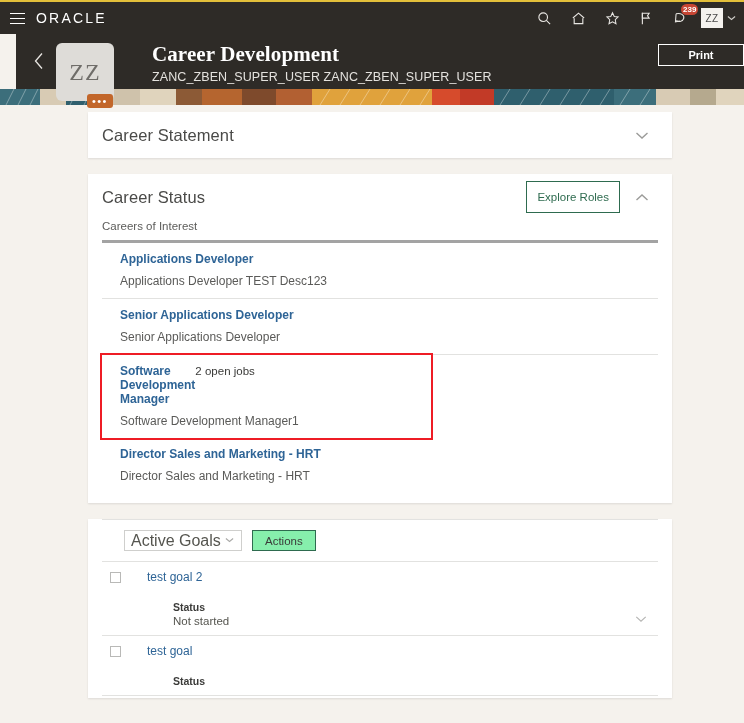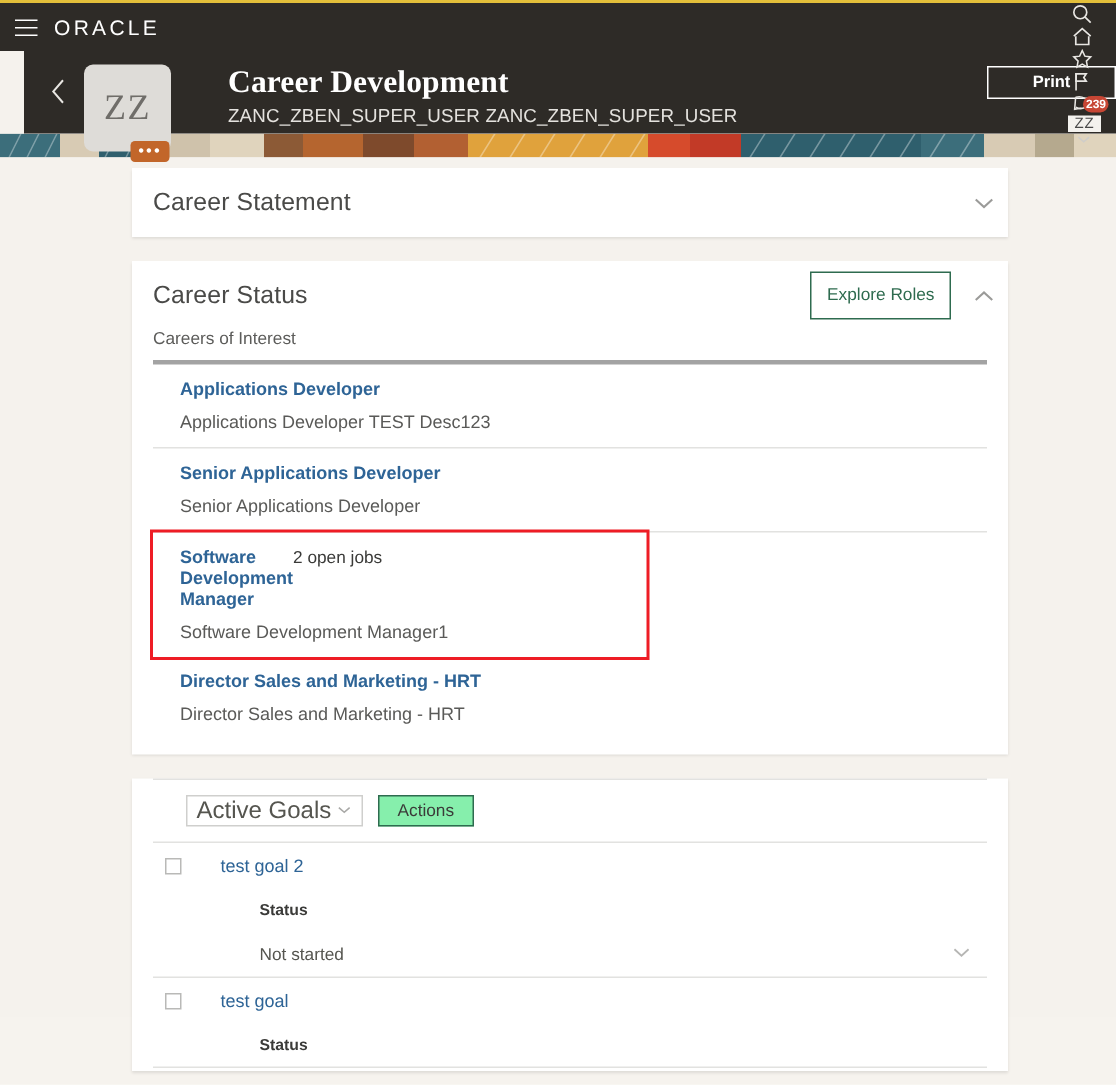--- a/index.html
+++ b/index.html
@@ -60,21 +60,21 @@
     color: #fff;
     font-size: 14px;
     letter-spacing: 2.2px;
     font-weight: 400;
     margin-left: 2px;
     user-select: none;
   }
 
   .gb-spacer { flex: 1; }
 
-  .gb-icons { display: flex; align-items: center; height: 32px; padding-right: 6px; flex-direction: column; }
+  .gb-icons { display: flex; align-items: center; height: 32px; padding-right: 6px; }
   .gb-icon {
     width: 34px; height: 32px;
     display: flex; align-items: center; justify-content: center;
     cursor: pointer; position: relative;
     color: #e8e6e2;
   }
   .gb-icon svg { display: block; }
   .badge {
     position: absolute;
     top: 2px; left: 18px;
@@ -192,21 +192,21 @@
   }
 
   .card {
     background: #fff;
     margin: 0 72px 16px 88px;
     box-shadow: 0 1px 2px rgba(0,0,0,.10);
   }
 
   .card-head {
     display: flex; align-items: center;
-    padding: 0 4px 0 14px;
+    padding: 0 18px 0 14px;
     height: 46px;
   }
   .card-title {
     font-size: 16.5px;
     color: #4a4a48;
     font-weight: 400;
     flex: 1;
     letter-spacing: .1px;
   }
   .chev-btn {
@@ -334,21 +334,21 @@
     margin-top: 17px;
   }
   .goal-status-label {
     font-size: 10.5px;
     color: #3b3b39;
     font-weight: 600;
   }
   .goal-status-val {
     font-size: 11.5px;
     color: #55554f;
-    margin-top: 18px;
+    margin-top: 2px;
   }
   .goal-chev {
     position: absolute;
     right: 8px; bottom: 9px;
     color: #b6b6b4;
     cursor: pointer;
     width: 18px; height: 14px;
     display: flex; align-items: center; justify-content: center;
   }
 </style>

